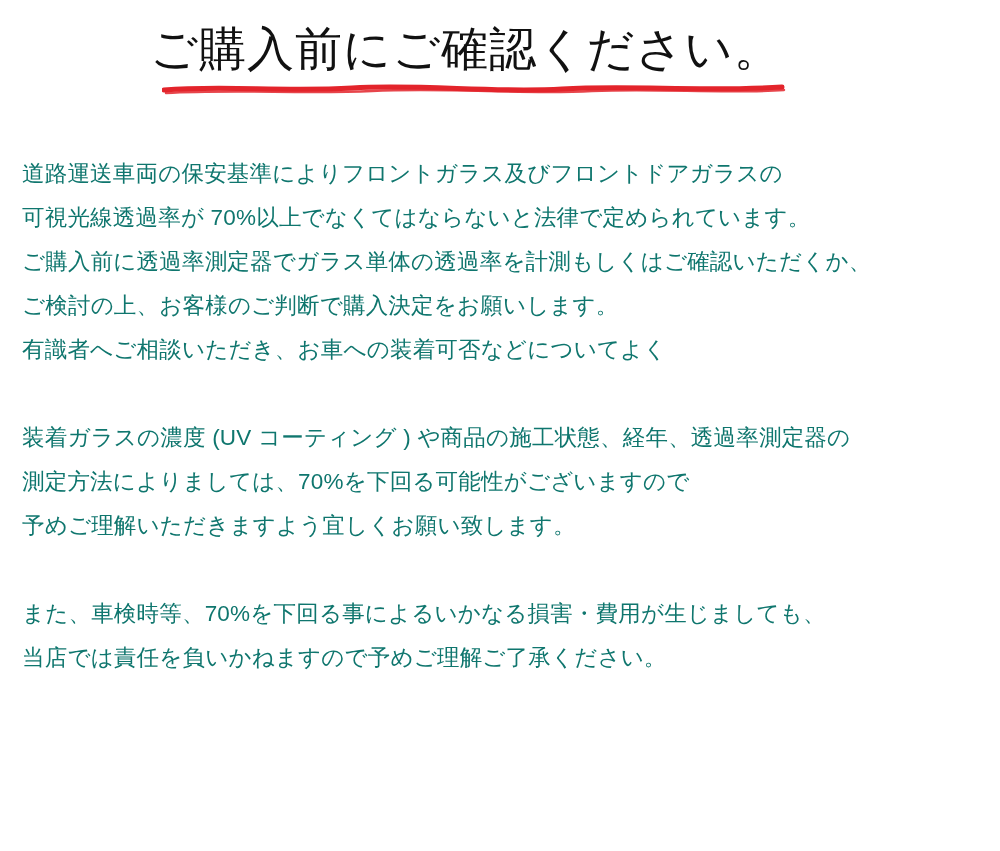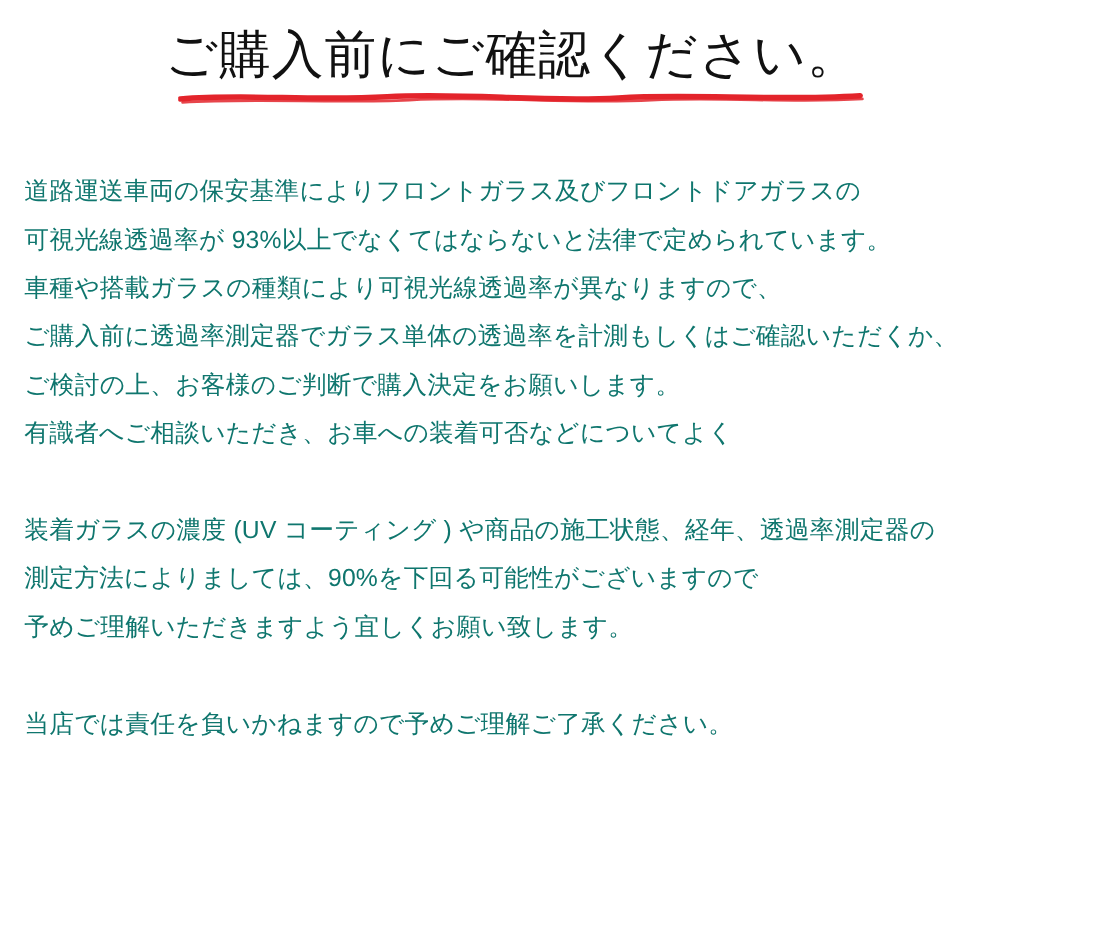--- a/index.html
+++ b/index.html
@@ -77,31 +77,31 @@
         <path d="M2 8 C 60 3, 120 10, 190 6 C 260 2, 330 11, 400 7 C 470 3, 540 10, 620 5" stroke="#e3242b" stroke-width="5" fill="none" stroke-linecap="round"></path>
         <path d="M4 11 C 70 7, 140 12, 210 9 C 290 5, 360 13, 430 9 C 500 6, 560 12, 622 8" stroke="#e3242b" stroke-width="2.5" fill="none" stroke-linecap="round" opacity="0.85"></path>
       </svg>
     </div>
   </div>
 
   <div class="body-block">
 
     <div class="para">
       <div class="line">道路運送車両の保安基準によりフロントガラス及びフロントドアガラスの</div>
-      <div class="line">可視光線透過率が 93%以上でなくてはならないと法律で定められています。</div>
-      <div class="line">車種や搭載ガラスの種類により可視光線透過率が異なりますので、</div>
+      <div class="line">可視光線透過率が 70%以上でなくてはならないと法律で定められています。</div>
       <div class="line">ご購入前に透過率測定器でガラス単体の透過率を計測もしくはご確認いただくか、</div>
       <div class="line">ご検討の上、お客様のご判断で購入決定をお願いします。</div>
       <div class="line">有識者へご相談いただき、お車への装着可否などについてよく</div>
     </div>
 
     <div class="para">
       <div class="line">装着ガラスの濃度 (UV コーティング ) や商品の施工状態、経年、透過率測定器の</div>
-      <div class="line">測定方法によりましては、90%を下回る可能性がございますので</div>
+      <div class="line">測定方法によりましては、70%を下回る可能性がございますので</div>
       <div class="line">予めご理解いただきますよう宜しくお願い致します。</div>
     </div>
 
     <div class="para">
+      <div class="line">また、車検時等、70%を下回る事によるいかなる損害・費用が生じましても、</div>
       <div class="line">当店では責任を負いかねますので予めご理解ご了承ください。</div>
     </div>
 
   </div>
 </div>
 
 </body></html>

